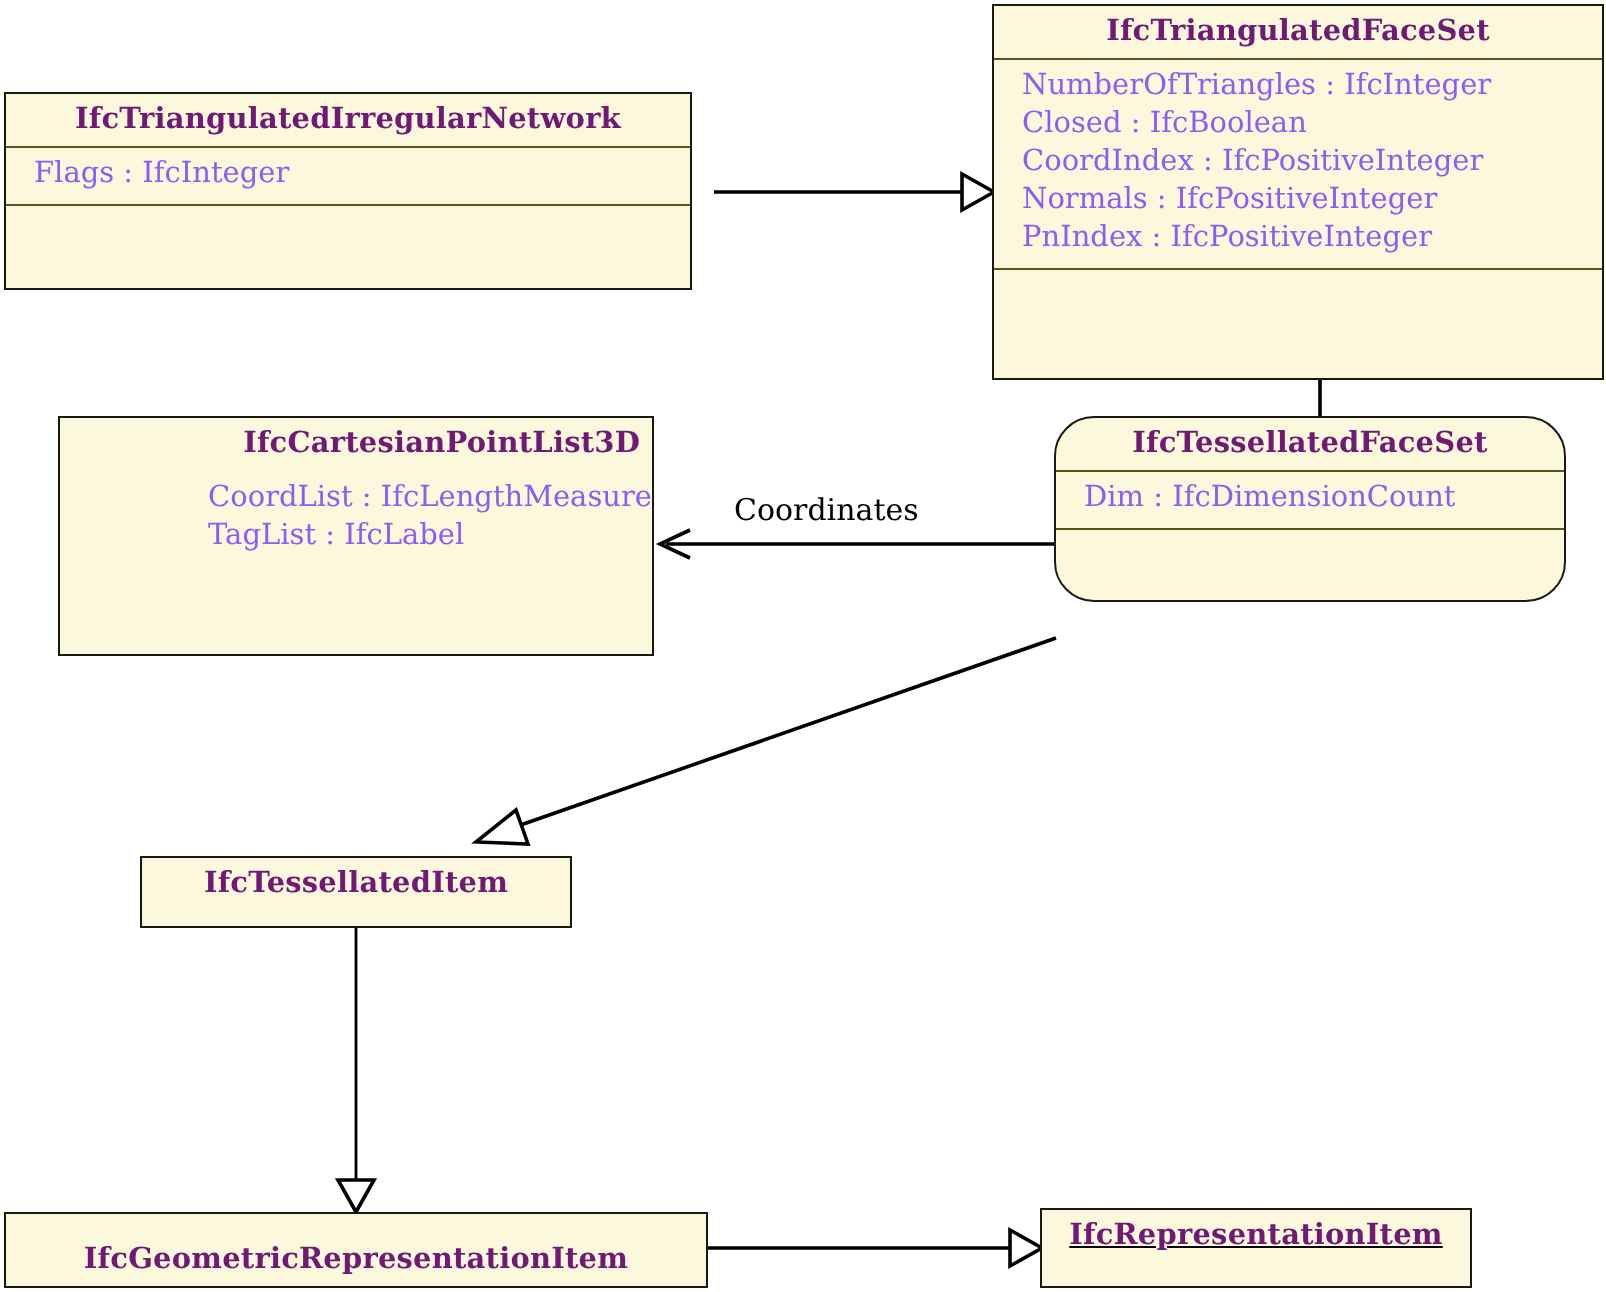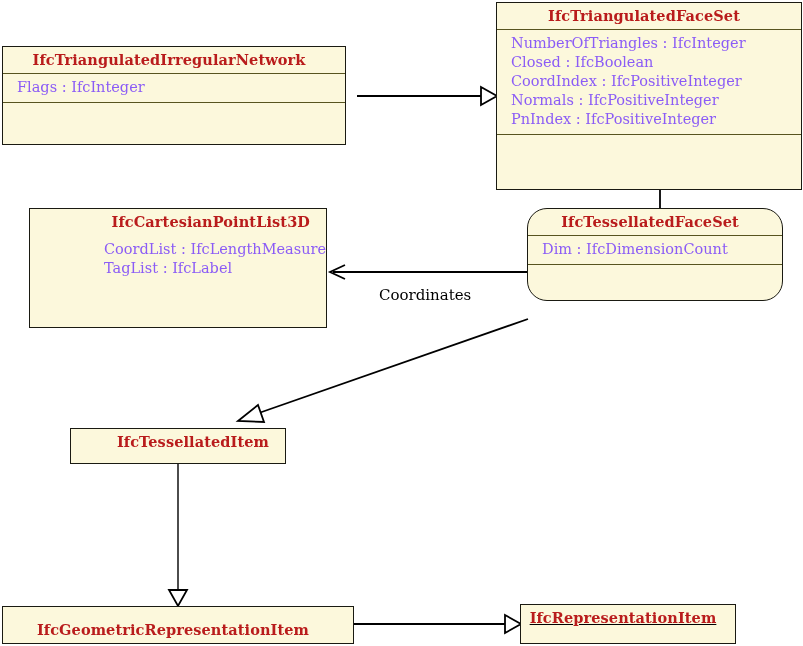--- a/index.html
+++ b/index.html
@@ -30,22 +30,22 @@
     border: 1.6px solid #1a1a12;
     display: flex;
     flex-direction: column;
     z-index: 5;
   }
   .uml-title {
     box-sizing: border-box;
     text-align: center;
     font-weight: bold;
     font-size: 14.5px;
-    color: #b91c1c;
-    padding: 4px 16px 5px 6px;
+    color: #701a75;
+    padding: 4px 6px 5px 6px;
     letter-spacing: 0.1px;
     white-space: nowrap;
   }
   .uml-sep {
     height: 0;
     border-top: 1.4px solid #57541f;
   }
   .uml-attrs {
     box-sizing: border-box;
     padding: 4px 0 5px 14px;
@@ -69,21 +69,21 @@
     background: #ffffff;
     padding: 0 3px;
     white-space: nowrap;
     z-index: 6;
   }
   
   #cls-tin            { left: 2px;   top: 46px;  width: 344px; height: 99px; }
   #cls-triface        { left: 496px; top: 2px;   width: 306px; height: 188px; }
   #cls-cartesian      { left: 29px;  top: 208px; width: 298px; height: 120px; align-items: flex-end; }
   #cls-tessface       { left: 527px; top: 208px; width: 256px; height: 93px; border-radius: 20px; }
-  #cls-tessitem       { left: 70px;  top: 428px; width: 216px; height: 36px; align-items: flex-end; }
+  #cls-tessitem       { left: 70px;  top: 428px; width: 216px; height: 36px; }
   #cls-geomrep        { left: 2px;   top: 606px; width: 352px; height: 38px; justify-content: flex-end; }
   #cls-repitem        { left: 520px; top: 604px; width: 216px; height: 40px; text-decoration: underline; }
 </style>
 </head>
 <body>
 
 <div id="diagram">
 
   <svg class="edges" viewBox="0 0 803 646" xmlns="http://www.w3.org/2000/svg">
 
@@ -168,15 +168,15 @@
   </div>
 
   <div class="uml-class" id="cls-geomrep">
     <div class="uml-title">IfcGeometricRepresentationItem</div>
   </div>
 
   <div class="uml-class" id="cls-repitem">
     <div class="uml-title">IfcRepresentationItem</div>
   </div>
 
-  <div class="edge-label" style="left:376px; top:246px;margin-top:40px;">Coordinates</div>
+  <div class="edge-label" style="left:364px; top:246px;">Coordinates</div>
 
 </div>
 
 </body></html>

